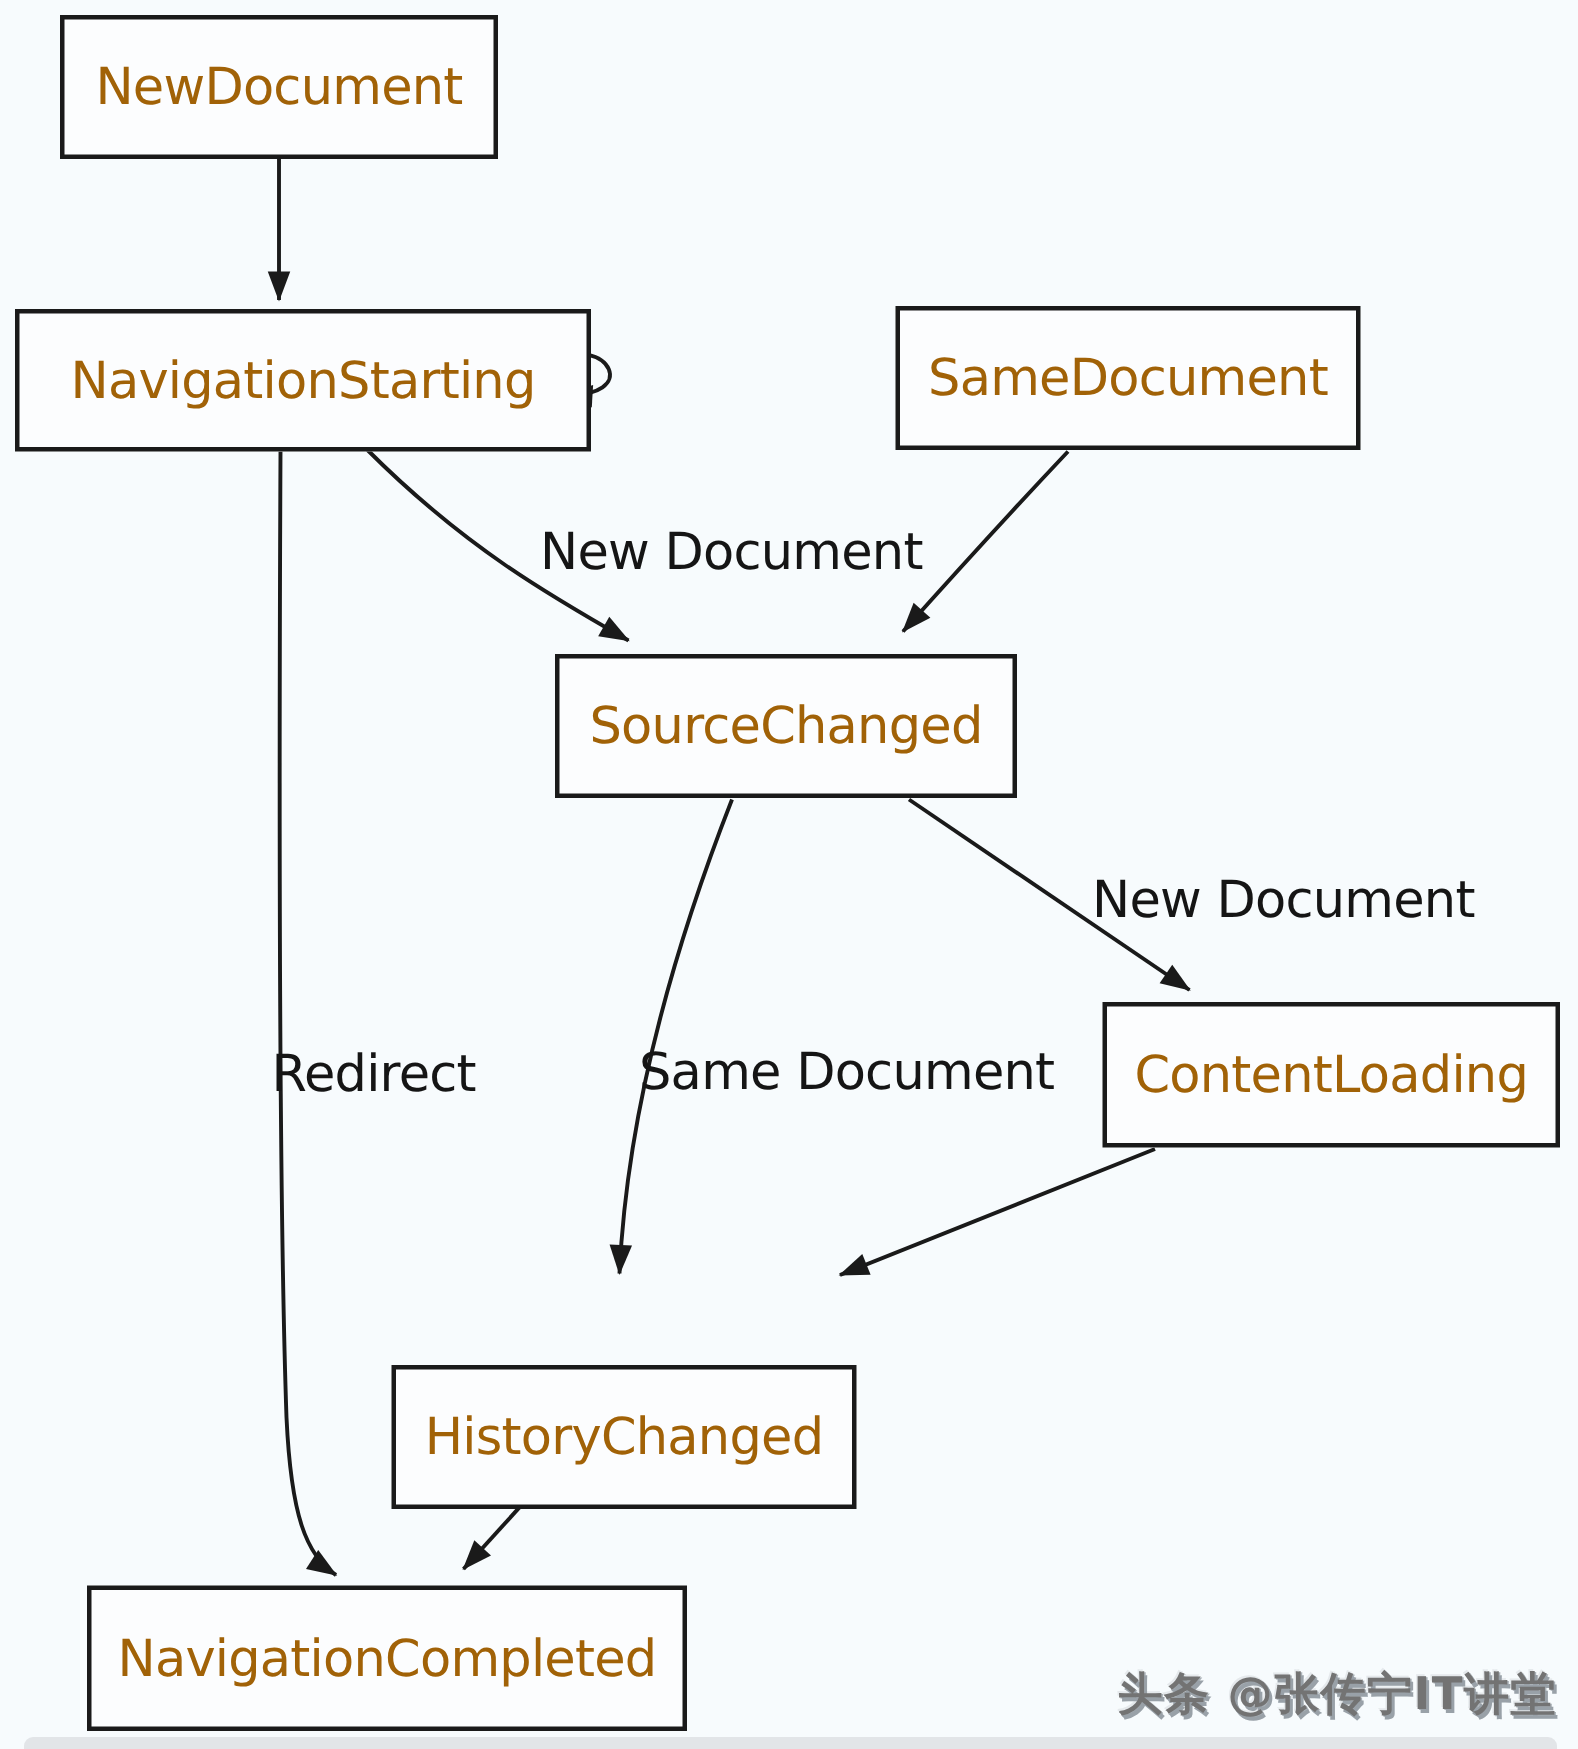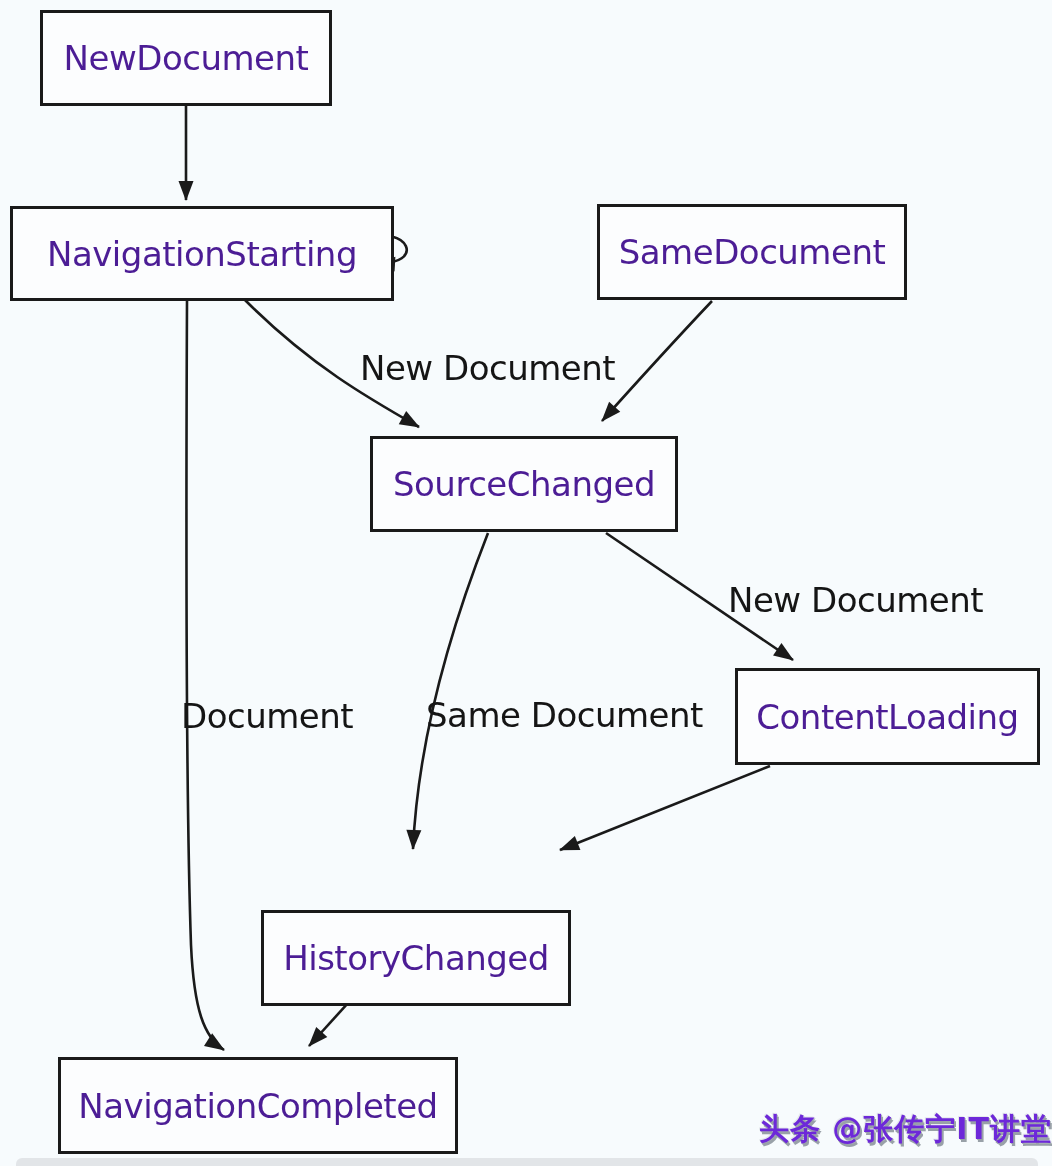--- a/index.html
+++ b/index.html
@@ -10,34 +10,34 @@
     overflow:hidden;
     font-family:"DejaVu Sans","Liberation Sans",sans-serif;
   }
   .edges{position:absolute;left:0;top:0;width:100%;height:100%;}
   .node{
     position:absolute;
     border:3px solid #1a1a1a;
     background:#fcfdfe;
     display:flex;align-items:center;justify-content:center;
     font-size:34px;letter-spacing:-0.5px;
-    color:#4c1d95;white-space:nowrap;
+    color:#a16207;white-space:nowrap;
     box-sizing:border-box;
   }
   .edge-label{
     position:absolute;
     font-size:34px;letter-spacing:-0.5px;
     color:#151515;white-space:nowrap;
     transform:translateY(-50%);
   }
   .watermark{
     position:absolute;
-    right:0;bottom:16px;
+    right:14px;bottom:16px;
     font-size:30px;font-weight:bold;
-    color:#6d28d9;
+    color:#737373;
     text-shadow:2px 3px 0 #99a1a8, -1px -1px 0 #e5e9ec, 1px 1px 0 #aab1b7;
     letter-spacing:1px;
     white-space:nowrap;
   }
   .bottom-strip{
     position:absolute;
     left:16px;right:14px;top:1158px;height:10px;
     background:#e2e5e8;
     border-radius:6px 6px 0 0;
   }
@@ -80,19 +80,19 @@
 
   <div class="node" style="left:58px;top:1057px;width:400px;height:97px;">NavigationCompleted</div>
 
 
   <div class="edge-label" style="left:360px;top:368px;">New Document</div>
 
   <div class="edge-label" style="left:728px;top:600px;">New Document</div>
 
   <div class="edge-label" style="left:426px;top:715px;">Same Document</div>
 
-  <div class="edge-label" style="left:181px;top:716px;">Document</div>
+  <div class="edge-label" style="left:181px;top:716px;">Redirect</div>
 
   <div class="bottom-strip"></div>
 
   <div class="watermark">头条 @张传宁IT讲堂</div>
 
 </div>
 
 </body></html>

